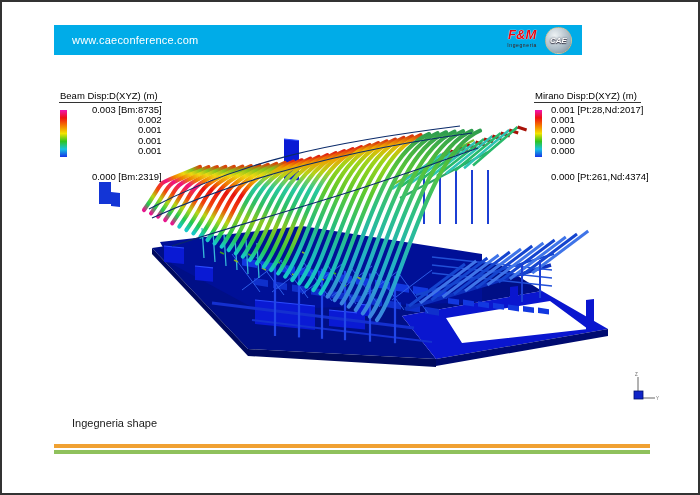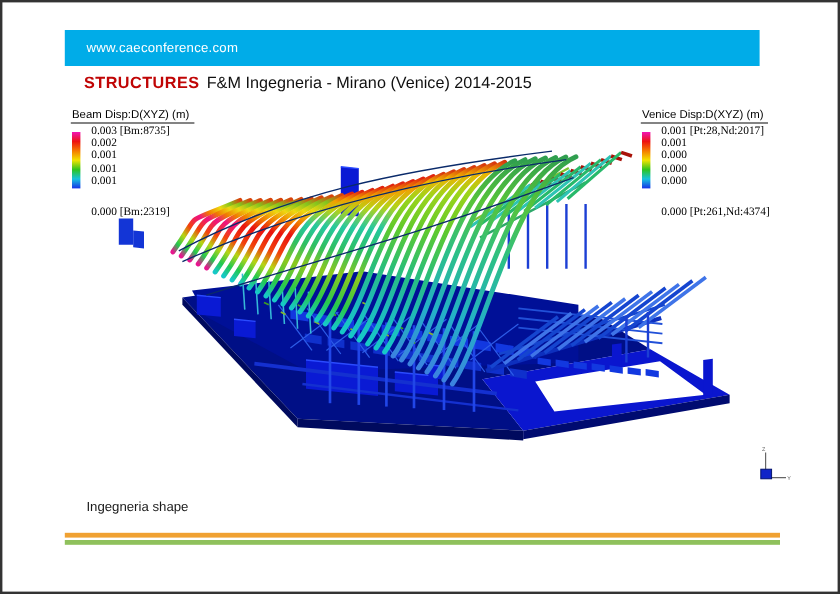--- a/index.html
+++ b/index.html
@@ -1,20 +1,20 @@
 <!DOCTYPE html>
 <html><head>
 <meta charset="utf-8">
 <style>
   html,body{margin:0;padding:0;background:#fff;}
   .slide{position:relative;width:700px;height:495px;box-sizing:border-box;
          border:2px solid #333;background:#fff;overflow:hidden;
          font-family:"Liberation Sans",sans-serif;}
   
-  .topbar{position:absolute;left:52px;top:23px;width:579px;height:30px;
+  .topbar{position:absolute;left:52px;top:23px;width:528px;height:30px;
           background:#00ACE8;display:flex;align-items:center;}
   .topbar .url{padding-left:18px;color:#fff;font-size:11px;letter-spacing:.2px;}
   .logos{margin-left:auto;display:flex;align-items:center;gap:8px;padding-right:10px;}
   .fm{ text-align:center;line-height:10px;}
   .fm .l1{font-size:13px;font-weight:bold;font-style:italic;color:#e30613;
           text-shadow:0 0 1px #fff,0 0 1px #fff;}
   .fm .l2{font-size:5px;color:#4a1208;letter-spacing:.6px;}
   .cae{width:25px;height:25px;border-radius:50%;
        background:radial-gradient(circle at 35% 30%,#eef2f4,#aebdc8 55%,#6e8290);
        border:1px dotted #d8c070;display:flex;align-items:center;justify-content:center;}
@@ -23,64 +23,70 @@
   
   .hline{position:absolute;left:68px;top:59px;font-size:13.5px;color:#101010;white-space:nowrap;}
   .hline .brand{font-weight:bold;color:#c00505;letter-spacing:.4px;margin-right:6px;}
   
   .main-title{position:absolute;left:0;top:88px;width:100%;text-align:center;
               font-size:21.5px;font-weight:bold;color:#0a0a0a;letter-spacing:.2px;z-index:3;}
   
   .legend{position:absolute;font-size:9.5px;color:#000;z-index:4;}
   .legend .ltitle{display:inline-block;border-bottom:1px solid #333;
                   padding:0 4px 1px 1px;margin-bottom:2px;white-space:nowrap;}
-  .legend .rows{position:relative;padding-left:17px;font-family:Liberation Serif, serif;}
+  .legend .rows{position:relative;padding-left:17px;}
   .legend .cbar{position:absolute;left:1px;top:5px;width:7px;height:47px;}
   .legend .row{height:10.2px;line-height:10.2px;white-space:nowrap;}
   .legend .row.last{margin-top:16px;}
-  #beam-legend{left:57px;top:88px;}
+  #beam-legend{left:57px;top:88px;text-align:right;}
   #plate-legend{left:532px;top:88px;}
   
   #model-svg{position:absolute;left:90px;top:118px;z-index:1;}
   #triad-svg{position:absolute;left:620px;top:368px;z-index:1;}
   
   .caption{position:absolute;left:70px;top:415px;font-size:11px;color:#1a1a1a;}
   .stripe{position:absolute;left:52px;width:596px;height:4px;}
   .stripe.orange{top:442px;background:#F0A132;}
   .stripe.green{top:448px;background:#8FC15C;}
 </style>
 </head>
 <body>
 
 <div class="slide">
 
   <div class="topbar" style="background: rgb(0, 172, 232);">
     <span class="url">www.caeconference.com</span>
+    <span class="logos">
+      <span class="fm">
+        <div class="l1">F&amp;M</div>
+        <div class="l2">Ingegneria</div>
+      </span>
+      <span class="cae">
+        <span>CAE</span>
+      </span>
+    </span>
   </div>
 
-  <div class="hline">
-    <span class="brand">STRUCTURES</span><span>F&amp;M Ingegneria - Mirano (Venice) 2014-2015</span>
-  </div>
 
 
   <div id="beam-legend" class="legend">
     <div class="ltitle">Beam Disp:D(XYZ)  (m)</div>
     <div class="rows">
       <div class="cbar" style="background: linear-gradient(rgb(240, 21, 180), rgb(238, 17, 17), rgb(245, 122, 0), rgb(242, 227, 0), rgb(47, 196, 30), rgb(23, 195, 223), rgb(22, 51, 232));"></div>
       <div class="row">0.003 [Bm:8735]</div>
       <div class="row">0.002</div>
       <div class="row">0.001</div>
       <div class="row">0.001</div>
       <div class="row">0.001</div>
       <div class="row last">0.000 [Bm:2319]</div>
     </div>
   </div>
 
   <div id="plate-legend" class="legend">
-    <div class="ltitle">Venice Disp:D(XYZ)  (m)</div>
+    <div class="ltitle">Mirano Disp:D(XYZ)  (m)</div>
     <div class="rows">
       <div class="cbar" style="background: linear-gradient(rgb(240, 21, 180), rgb(238, 17, 17), rgb(245, 122, 0), rgb(242, 227, 0), rgb(47, 196, 30), rgb(23, 195, 223), rgb(22, 51, 232));"></div>
       <div class="row">0.001 [Pt:28,Nd:2017]</div>
       <div class="row">0.001</div>
       <div class="row">0.000</div>
       <div class="row">0.000</div>
       <div class="row">0.000</div>
       <div class="row last">0.000 [Pt:261,Nd:4374]</div>
     </div>
   </div>

